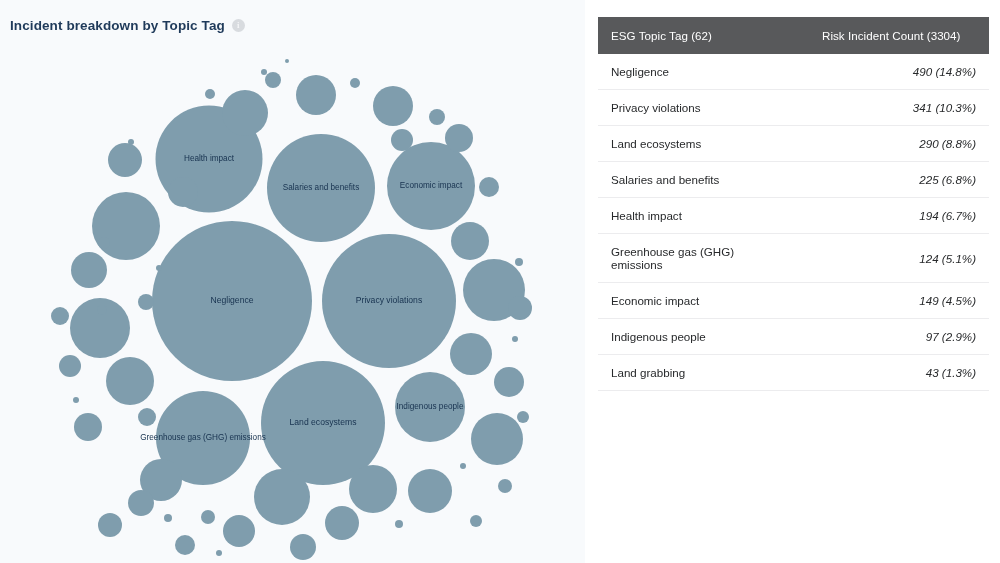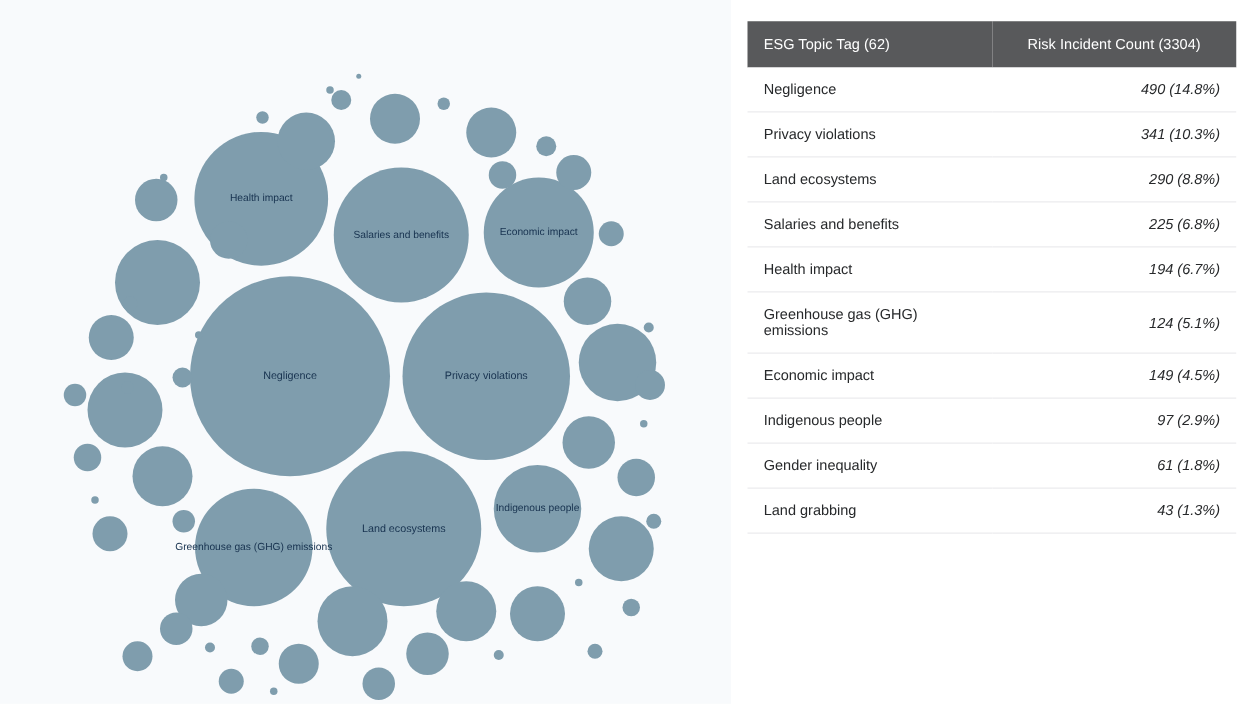--- a/index.html
+++ b/index.html
@@ -119,20 +119,24 @@
   .data-table tbody td.col-count { text-align: right; white-space: nowrap; font-style: italic; }
   .data-table tbody tr:last-child td { border-bottom: 1px solid #ececee; }
 </style>
 </head>
 <body>
 
 <div id="app">
 
   <div class="chart-panel">
 
+    <div class="chart-header">
+      <span class="chart-title">Incident breakdown by Topic Tag</span>
+      <span class="info-icon">i</span>
+    </div>
 
     <svg class="bubble-svg" viewBox="0 0 585 529">
       <g id="bubble-group">
           <circle class="bubble-circle" cx="232" cy="267" r="80" fill="#7f9dad"></circle>
           <text class="bubble-label lg" x="232" y="267" fill="#17324f">Negligence</text>
           <circle class="bubble-circle" cx="389" cy="267" r="67" fill="#7f9dad"></circle>
           <text class="bubble-label lg" x="389" y="267" fill="#17324f">Privacy violations</text>
           <circle class="bubble-circle" cx="323" cy="389" r="62" fill="#7f9dad"></circle>
           <text class="bubble-label lg" x="323" y="389" fill="#17324f">Land ecosystems</text>
           <circle class="bubble-circle" cx="321" cy="154" r="54" fill="#7f9dad"></circle>
@@ -239,24 +243,20 @@
           </tr>
           <tr>
             <td class="col-name">Economic impact</td>
             <td class="col-count">149 (4.5%)</td>
           </tr>
           <tr>
             <td class="col-name">Indigenous people</td>
             <td class="col-count">97 (2.9%)</td>
           </tr>
           <tr>
-            <td class="col-name">Gender inequality</td>
-            <td class="col-count">61 (1.8%)</td>
-          </tr>
-          <tr>
             <td class="col-name">Land grabbing</td>
             <td class="col-count">43 (1.3%)</td>
           </tr>
         </tbody>
     </table>
   </div>
 
 </div>
 
 </body></html>

